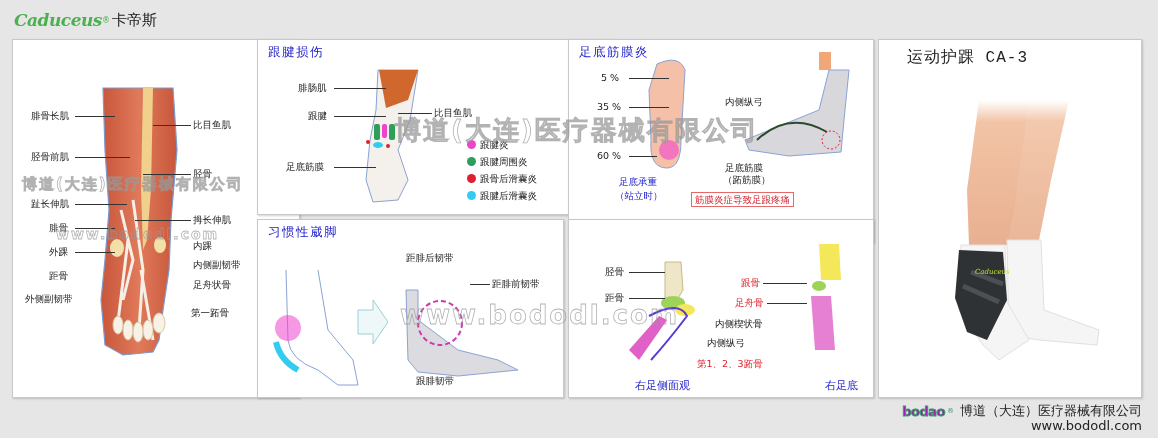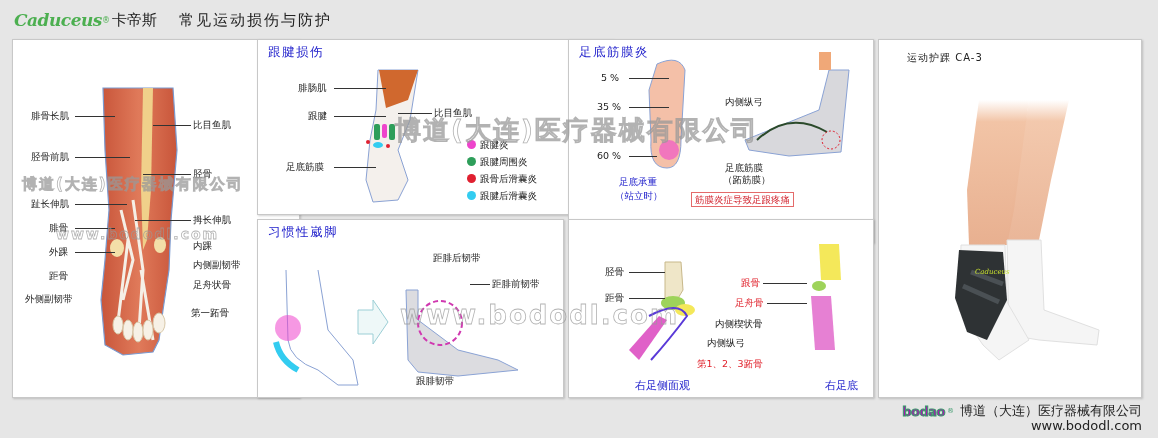--- a/index.html
+++ b/index.html
@@ -30,21 +30,20 @@
   .legend-dot { position: absolute; width: 9px; height: 9px; border-radius: 50%; }
   .callout-box { position: absolute; border: 1px solid #e46a6a; color: #d11f2a; font-size: 9.5px; padding: 0 3px; background: #fff; line-height: 13px; }
 </style>
 </head>
 <body>
 
 <div class="header">
   <span class="brand-logo">Caduceus</span>
   <span class="brand-reg">®</span>
   <span class="brand-cn">卡帝斯</span>
-  <span class="page-title">常见运动损伤与防护</span>
 </div>
 
 <div class="panel" style="left:12px; top:39px; width:288px; height:359px;">
   <svg width="241" height="359" style="position:absolute;left:0;top:0;">
     <defs>
       <linearGradient id="musc" x1="0" x2="1" y1="0" y2="0">
         <stop offset="0" stop-color="#c8553a"></stop>
         <stop offset="0.5" stop-color="#e07a5a"></stop>
         <stop offset="1" stop-color="#c8553a"></stop>
       </linearGradient>
@@ -146,21 +145,21 @@
 <div class="panel" style="left:257px; top:219px; width:307px; height:179px;">
   <span class="panel-title">习惯性崴脚</span>
   <svg width="307" height="179" style="position:absolute;left:0;top:0;">
     <path d="M28 50 L30 120 Q32 140 60 150 L80 165 L100 165 L95 140 L70 110 L60 50" fill="none" stroke="#8aa2d4"></path>
     <circle cx="30" cy="108" r="13" fill="#ee44cc" opacity="0.55"></circle>
     <path d="M18 122 Q22 140 40 150" stroke="#33ccf0" stroke-width="6" fill="none"></path>
     <path d="M100 90 L115 90 L115 80 L130 102 L115 124 L115 114 L100 114 Z" fill="#eef8f8" stroke="#9ccfd6"></path>
     <path d="M148 70 L160 70 L160 100 L200 130 L240 140 L260 150 L200 156 L160 152 L150 140 Z" fill="#dcdce0" stroke="#8aa2d4"></path>
     <circle cx="182" cy="103" r="22" fill="none" stroke="#d038b0" stroke-width="2" stroke-dasharray="5 3"></circle>
   </svg>
-  <span class="lbl" style="left:148px; top:32px;margin-left:27px;">距腓后韧带</span>
+  <span class="lbl" style="left:148px; top:32px;">距腓后韧带</span>
   <span class="lbl" style="left:234px; top:58px;">距腓前韧带</span>
   <div class="lead" style="left:212px; top:64px; width:20px;"></div>
   <span class="lbl" style="left:158px; top:155px;">跟腓韧带</span>
 </div>
 
 <div class="panel" style="left:568px; top:219px; width:306px; height:179px;">
   <svg width="306" height="179" style="position:absolute;left:0;top:0;">
     <path d="M96 42 L112 42 L114 70 L108 80 L96 78 Z" fill="#efe6c8" stroke="#c8b88a"></path>
     <ellipse cx="104" cy="83" rx="12" ry="7" fill="#9ed35a"></ellipse>
     <ellipse cx="116" cy="90" rx="10" ry="6" fill="#f4e85a"></ellipse>
@@ -179,21 +178,21 @@
   <span class="lbl red" style="left:166px; top:77px;">足舟骨</span>
   <div class="lead" style="left:198px; top:83px; width:40px;"></div>
   <span class="lbl" style="left:146px; top:98px;">内侧楔状骨</span>
   <span class="lbl" style="left:138px; top:117px;">内侧纵弓</span>
   <span class="lbl red" style="left:128px; top:138px;">第1、2、3跖骨</span>
   <span class="lbl blue" style="left:46px; top:160px; font-size:11px;">右足侧面观</span>
   <span class="lbl blue" style="left:236px; top:160px; font-size:11px;">右足底</span>
 </div>
 
 <div class="panel" style="left:878px; top:39px; width:264px; height:359px;">
-  <span class="lbl" style="left:28px; top:12px; font-size:10px; letter-spacing:1px;">运动护踝 CA-3</span>
+  <span class="lbl" style="left:28px; top:12px; font-size:16px; letter-spacing:1px;font-family:Liberation Mono, monospace;">运动护踝 CA-3</span>
   <svg width="264" height="359" style="position:absolute;left:0;top:0;">
     <defs>
       <linearGradient id="skin" x1="0" x2="0" y1="0" y2="1">
         <stop offset="0" stop-color="#ffffff"></stop>
         <stop offset="0.15" stop-color="#f2c4a6"></stop>
         <stop offset="1" stop-color="#e8b090"></stop>
       </linearGradient>
     </defs>
     <path d="M100 60 L150 60 L135 170 L128 205 L90 205 L88 150 Z" fill="url(#skin)"></path>
     <path d="M150 60 L190 60 L172 140 L160 200 L128 200 L135 150 Z" fill="url(#skin)" opacity="0.92"></path>

